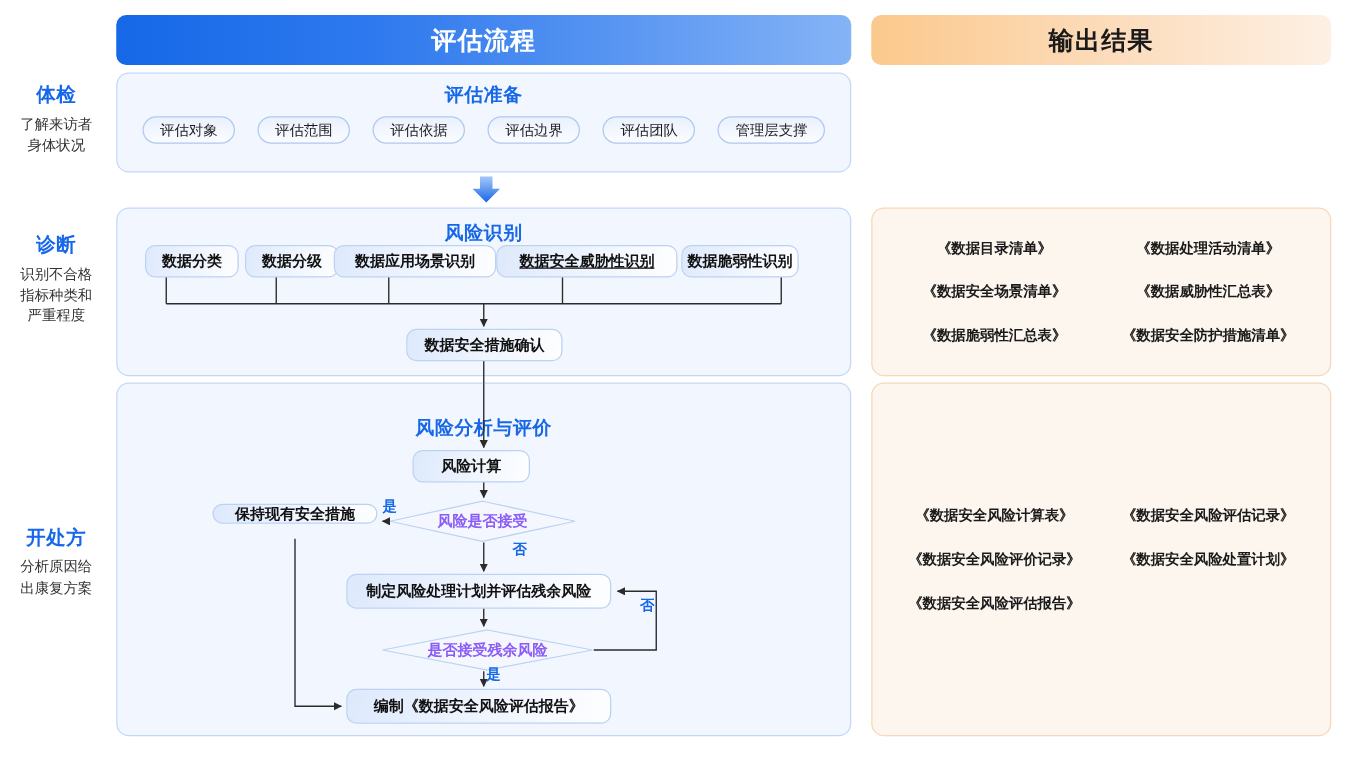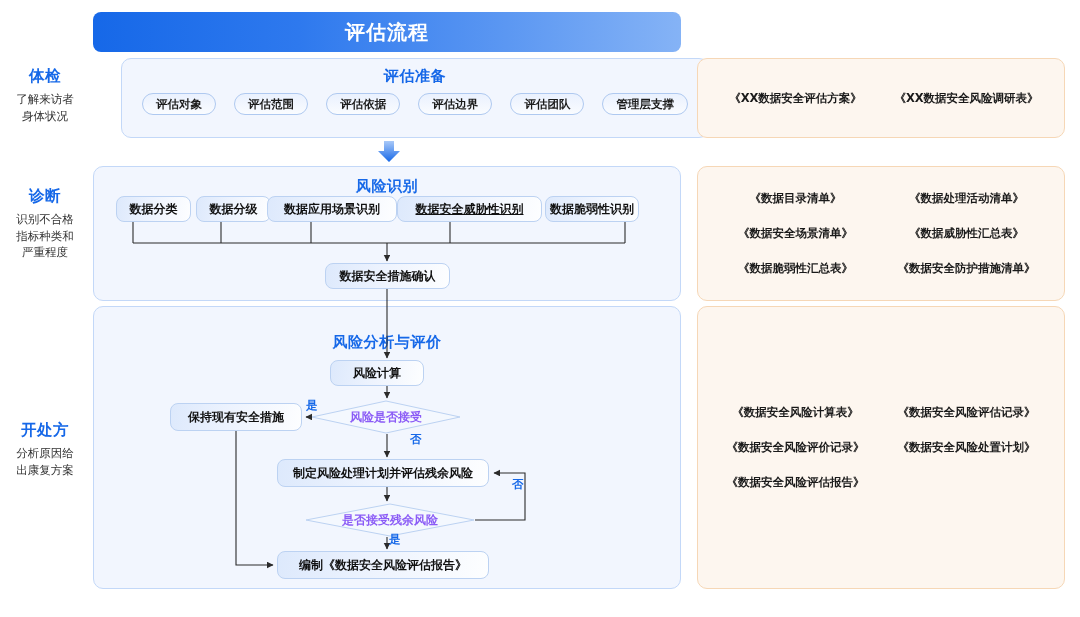--- a/index.html
+++ b/index.html
@@ -38,39 +38,39 @@
   .stage .d { color: #333333; font-size: 11.5px; line-height: 1.45; }
   #stage0 { left: 2px; top: 66px; }
   #stage1 { left: 2px; top: 186px; }
   #stage2 { left: 2px; top: 420px; }
 
   
   .panel {
     position: absolute; background: #F2F6FE;
     border: 1px solid #C3D8F8; border-radius: 10px;
   }
-  #panel-prep  { left: 93px; top: 58px;  width: 588px; height: 80px; margin-left: 28px; }
+  #panel-prep  { left: 93px; top: 58px;  width: 588px; height: 80px; }
   #panel-ident { left: 93px; top: 166px; width: 588px; height: 135px; }
   #panel-anal  { left: 93px; top: 306px; width: 588px; height: 283px; }
 
   .panel-title {
     position: absolute; left: 0; right: 0; text-align: center;
     color: #1668E8; font-weight: 700; font-size: 15px; letter-spacing: .6px;
   }
 
   
   .pill-row {
     position: absolute; left: 20px; right: 20px; top: 34px;
     display: flex; justify-content: space-between; align-items: center;
   }
   .pill {
     height: 22px; padding: 0 13px; border-radius: 11px;
     border: 1px solid #AFC9F0;
     background: linear-gradient(180deg, #EAF1FE 0%, #FAFCFF 100%);
-    color: #1c1c1c; font-size: 11.5px; font-weight: 700;
+    color: #1c1c1c; font-size: 11.5px; font-weight: 400;
     display: flex; align-items: center; justify-content: center;
     white-space: nowrap;
   }
 
   
   #big-arrow { position: absolute; left: 377px; top: 141px; width: 24px; height: 22px; }
 
   
   .node {
     position: absolute; border: 1px solid #BCD2F2; border-radius: 8px;
@@ -83,21 +83,21 @@
   
   #n-cls  { left: 116px; top: 196px; width: 75px;  height: 26px; }
   #n-grd  { left: 196px; top: 196px; width: 75px;  height: 26px; }
   #n-scn  { left: 267px; top: 196px; width: 130px; height: 26px; }
   #n-thr  { left: 397px; top: 196px; width: 145px; height: 26px; text-decoration: underline; }
   #n-vul  { left: 545px; top: 196px; width: 94px; height: 26px; }
   #n-conf { left: 325px; top: 263px; width: 125px; height: 26px; }
 
   
   #n-calc { left: 330px; top: 360px; width: 94px;  height: 26px; }
-  #n-keep { left: 170px; top: 403px; width: 132px; height: 28px; }
+  #n-keep { left: 170px; top: 403px; width: 132px; height: 16px; }
   #n-plan { left: 277px; top: 459px; width: 212px; height: 28px; }
   #n-rep  { left: 277px; top: 551px; width: 212px; height: 28px; }
 
   
   .diamond {
     position: absolute;
     display: flex; align-items: center; justify-content: center;
     color: #8b5cf6; font-size: 12px; font-weight: 700; white-space: nowrap;
   }
   .diamond svg { position: absolute; inset: 0; }
@@ -133,20 +133,23 @@
   }
   .doc.empty { visibility: hidden; }
 </style>
 </head>
 <body>
 
 <div id="root">
 
   <div class="hdr hdr-flow">
     <span>评估流程</span>
+  </div>
+  <div class="hdr hdr-out">
+    <span>输出结果</span>
   </div>
 
   <div class="stage" id="stage0">
     <div class="t">体检</div>
     <div class="d">了解来访者<br>身体状况</div>
   </div>
   <div class="stage" id="stage1">
     <div class="t">诊断</div>
     <div class="d">识别不合格<br>指标种类和<br>严重程度</div>
   </div>
@@ -246,26 +249,20 @@
 
       <path d="M236,431 L236,565 L273,565" marker-end="url(#ah)"></path>
     </g>
   </svg>
 
   <div class="yn" id="yn1">是</div>
   <div class="yn" id="yn2">否</div>
   <div class="yn" id="yn3">否</div>
   <div class="yn" id="yn4">是</div>
 
-  <div class="outpanel" id="out-prep">
-    <div class="docgrid">
-      <div class="doc">《XX数据安全评估方案》</div>
-      <div class="doc">《XX数据安全风险调研表》</div>
-    </div>
-  </div>
 
   <div class="outpanel" id="out-ident">
     <div class="docgrid">
       <div class="doc">《数据目录清单》</div>
       <div class="doc">《数据处理活动清单》</div>
       <div class="doc">《数据安全场景清单》</div>
       <div class="doc">《数据威胁性汇总表》</div>
       <div class="doc">《数据脆弱性汇总表》</div>
       <div class="doc">《数据安全防护措施清单》</div>
     </div>

